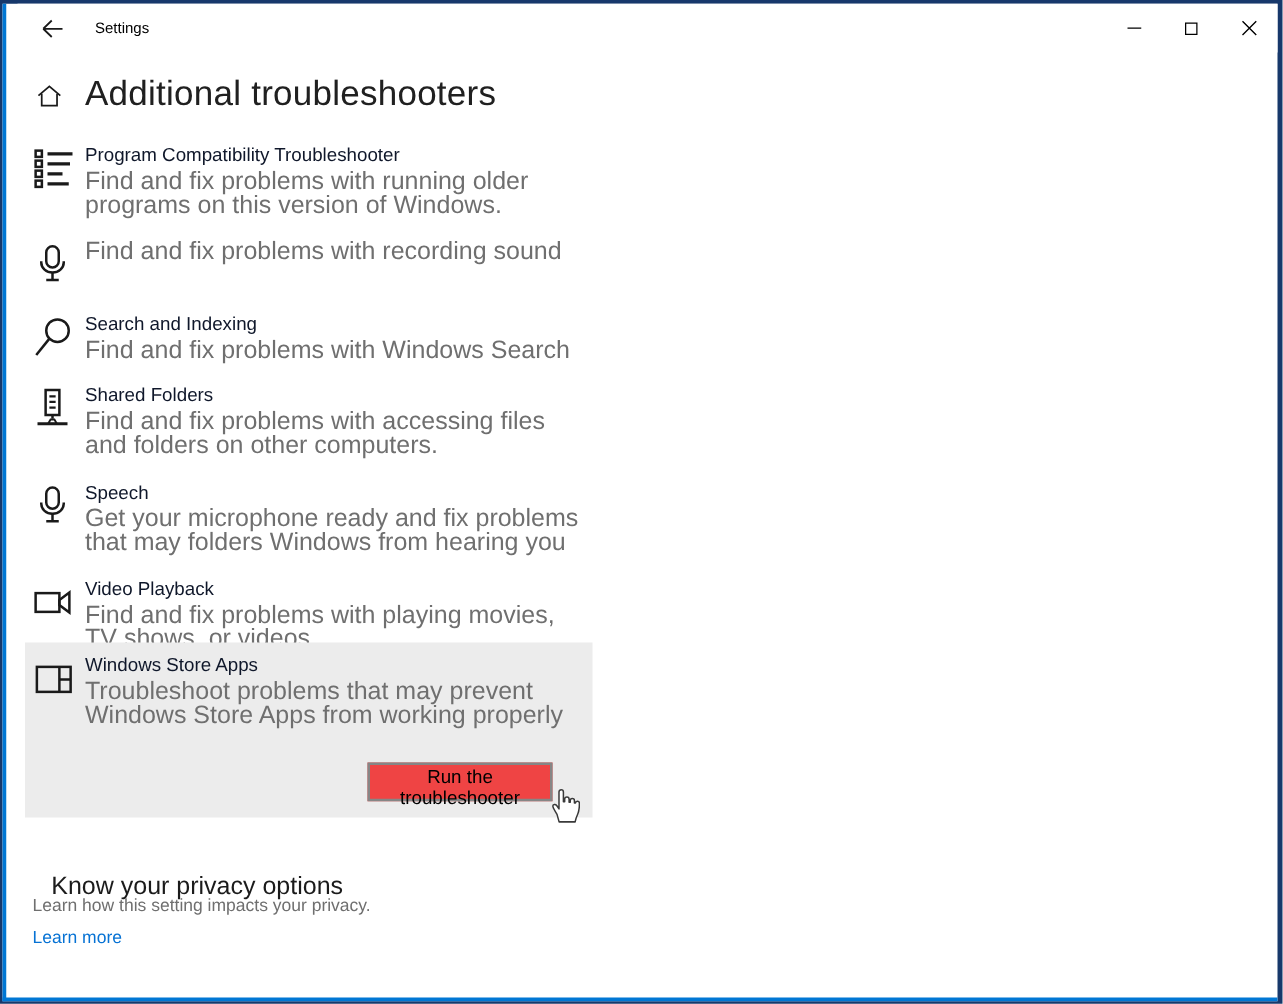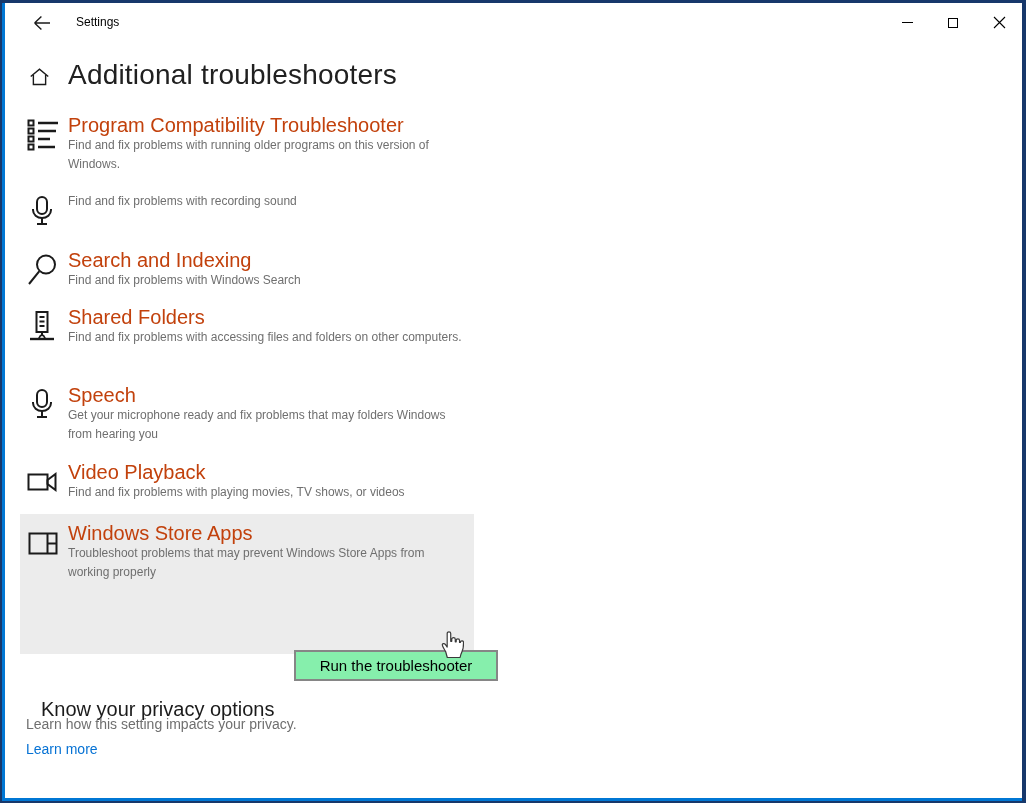--- a/index.html
+++ b/index.html
@@ -41,35 +41,34 @@
   .home-icon { position:absolute; left:27px; top:64px; }
   .page-title {
     position:absolute; left:66px; top:56px; margin:0;
     font-size:28px; font-weight:300; color:#202020; letter-spacing:0.2px;
   }
 
   
   .ts-item { position:absolute; left:24px; width:440px; display:flex; }
   .ts-icon { width:42px; flex:0 0 42px; padding-top:3px; color:#1a1a1a; }
   .ts-text { width:398px; }
-  .ts-name { font-size:20px; color:#c2410c; line-height:20px; margin-bottom:1px; }
-  .ts-desc { font-size:12px; color:#6f6f6f; line-height:19px; }
+  .ts-name { font-size:15px; color:#0f172a; line-height:20px; margin-bottom:1px; }
+  .ts-desc { font-size:20px; color:#6f6f6f; line-height:19px; }
 
   
   .sel-panel {
     position:absolute; left:18px; top:511px; width:454px; height:140px;
     background:#ececec;
   }
   .sel-panel .ts-item { left:6px; top:9px; }
   .run-btn {
-    position:absolute; left:274px; top:96px; width:204px; height:31px;
-    background:#86efac; border:2px solid #868686; box-sizing:border-box;
+    position:absolute; left:274px; top:96px; width:148px; height:31px;
+    background:#ef4444; border:2px solid #868686; box-sizing:border-box;
     font-family:"Liberation Sans", sans-serif; font-size:15px; color:#000;
     cursor:pointer;
-    margin-top:40px;
   }
 
   
   .privacy-heading {
     position:absolute; left:23px; top:679px; margin:16px;
     font-size:20px; font-weight:400; color:#1b1b1b;
   }
   .privacy-text { position:absolute; left:24px; top:713px; font-size:14px; color:#6f6f6f; }
   .privacy-link {
     position:absolute; left:24px; top:738px; font-size:14px; color:#0672d4;

